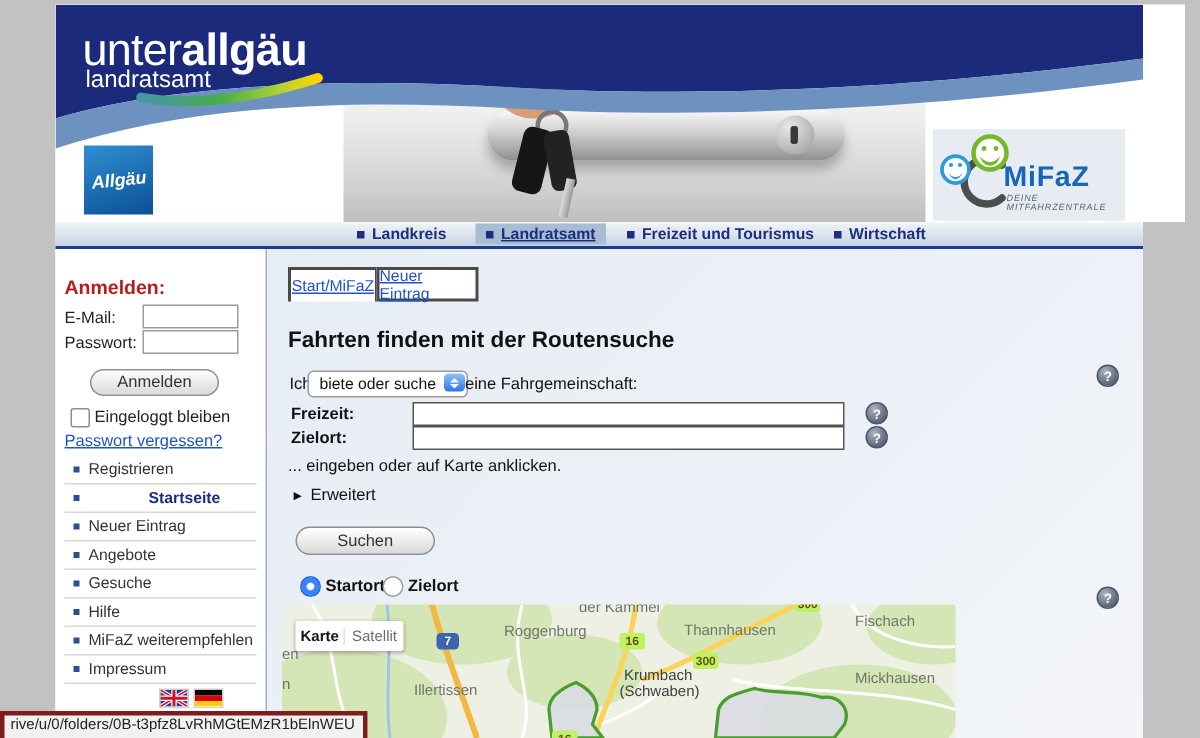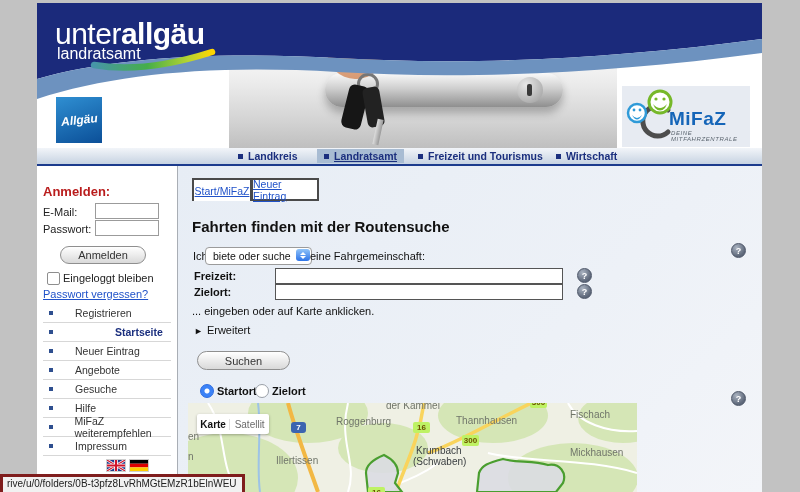--- a/index.html
+++ b/index.html
@@ -1,20 +1,20 @@
 <!DOCTYPE html>
 <html><head>
 <meta charset="utf-8">
 <style>
   html,body{margin:0;padding:0;width:800px;height:492px;overflow:hidden;background:#c2c2c2;
     font-family:"Liberation Sans","DejaVu Sans",sans-serif;}
   .page{position:absolute;left:37px;top:3px;width:725px;height:489px;background:#fff;}
   .abs{position:absolute;}
   
-  .hdr{position:absolute;left:0;top:0;width:725px;height:145px;background:#fff;overflow:hidden;}
+  .hdr{position:absolute;left:0;top:0;width:725px;height:145px;background:#fff;overflow:hidden;padding-left:28px;}
   .hdr-photo{position:absolute;left:192px;top:44px;width:388px;height:101px;overflow:hidden;
     background:linear-gradient(180deg,#fbfbfb 0%,#ececec 35%,#d2d2d2 75%,#bfbfbf 100%);}
   .wave-svg{position:absolute;left:0;top:0;pointer-events:none;}
   .logo-title{position:absolute;left:18px;top:14px;color:#fff;font-size:30px;letter-spacing:-0.5px;z-index:5;}
   .logo-title b{font-weight:700;}
   .logo-sub{position:absolute;left:20px;top:42px;color:#fff;font-size:16px;z-index:5;}
   .allgaeu{position:absolute;left:19px;top:94px;width:46px;height:46px;z-index:5;
     background:linear-gradient(160deg,#2f8fd2,#0b4f98);color:#fff;font-style:italic;font-weight:700;
     font-size:12px;display:flex;align-items:center;justify-content:center;transform:none;}
   .allgaeu span{transform:rotate(-6deg);}
@@ -45,21 +45,21 @@
   
   .sidebar{position:absolute;left:0;top:163px;width:140px;height:326px;background:#fff;border-right:1px solid #a9aeb5;}
   .sb-head{position:absolute;left:6px;top:181px;font-size:13px;font-weight:700;color:#b91c1c;}
   .sb-lbl{position:absolute;font-size:11px;color:#222;}
   .sb-input{position:absolute;width:58px;height:14px;border:1px solid #9b9b9b;background:#fff;font-size:11px;padding:0 2px;}
   .pill-btn{position:absolute;border:1px solid #8f8f8f;border-radius:10px;font-size:11px;color:#333;
     background:linear-gradient(180deg,#ffffff,#d9d9d9);text-align:center;cursor:pointer;}
   .checkbox{position:absolute;width:11px;height:11px;border:1px solid #8e8e8e;border-radius:2px;background:#fff;cursor:pointer;}
   .blue-link{color:#2052c9;text-decoration:underline;cursor:pointer;}
   .menu-row{position:absolute;left:6px;width:128px;height:19px;border-bottom:1px solid #d7d7d7;
-    display:flex;align-items:center;gap:22px;cursor:pointer;}
+    display:flex;align-items:center;gap:6px;cursor:pointer;}
   .menu-bullet{width:4px;height:4px;background:#2e4f8f;margin-left:6px;}
   .menu-lbl{font-size:10.5px;color:#333;}
   .menu-bold .menu-lbl{font-weight:700;color:#1b2f7e;padding-left:40px;}
   .flag{position:absolute;top:457px;width:18px;height:11px;cursor:pointer;box-shadow:0 0 0 1px #cfcfcf;}
   
   .main-bg{position:absolute;left:141px;top:163px;width:584px;height:326px;
     background:linear-gradient(135deg,#e7edf5 0%,#edf1f7 60%,#f3f5f9 100%);}
   .tab{position:absolute;top:175px;height:19px;background:#fff;border:2px solid #4a4a4a;
     display:flex;align-items:center;justify-content:center;font-size:10.5px;cursor:pointer;}
   .tab-active{border-bottom:none;height:21px;}

